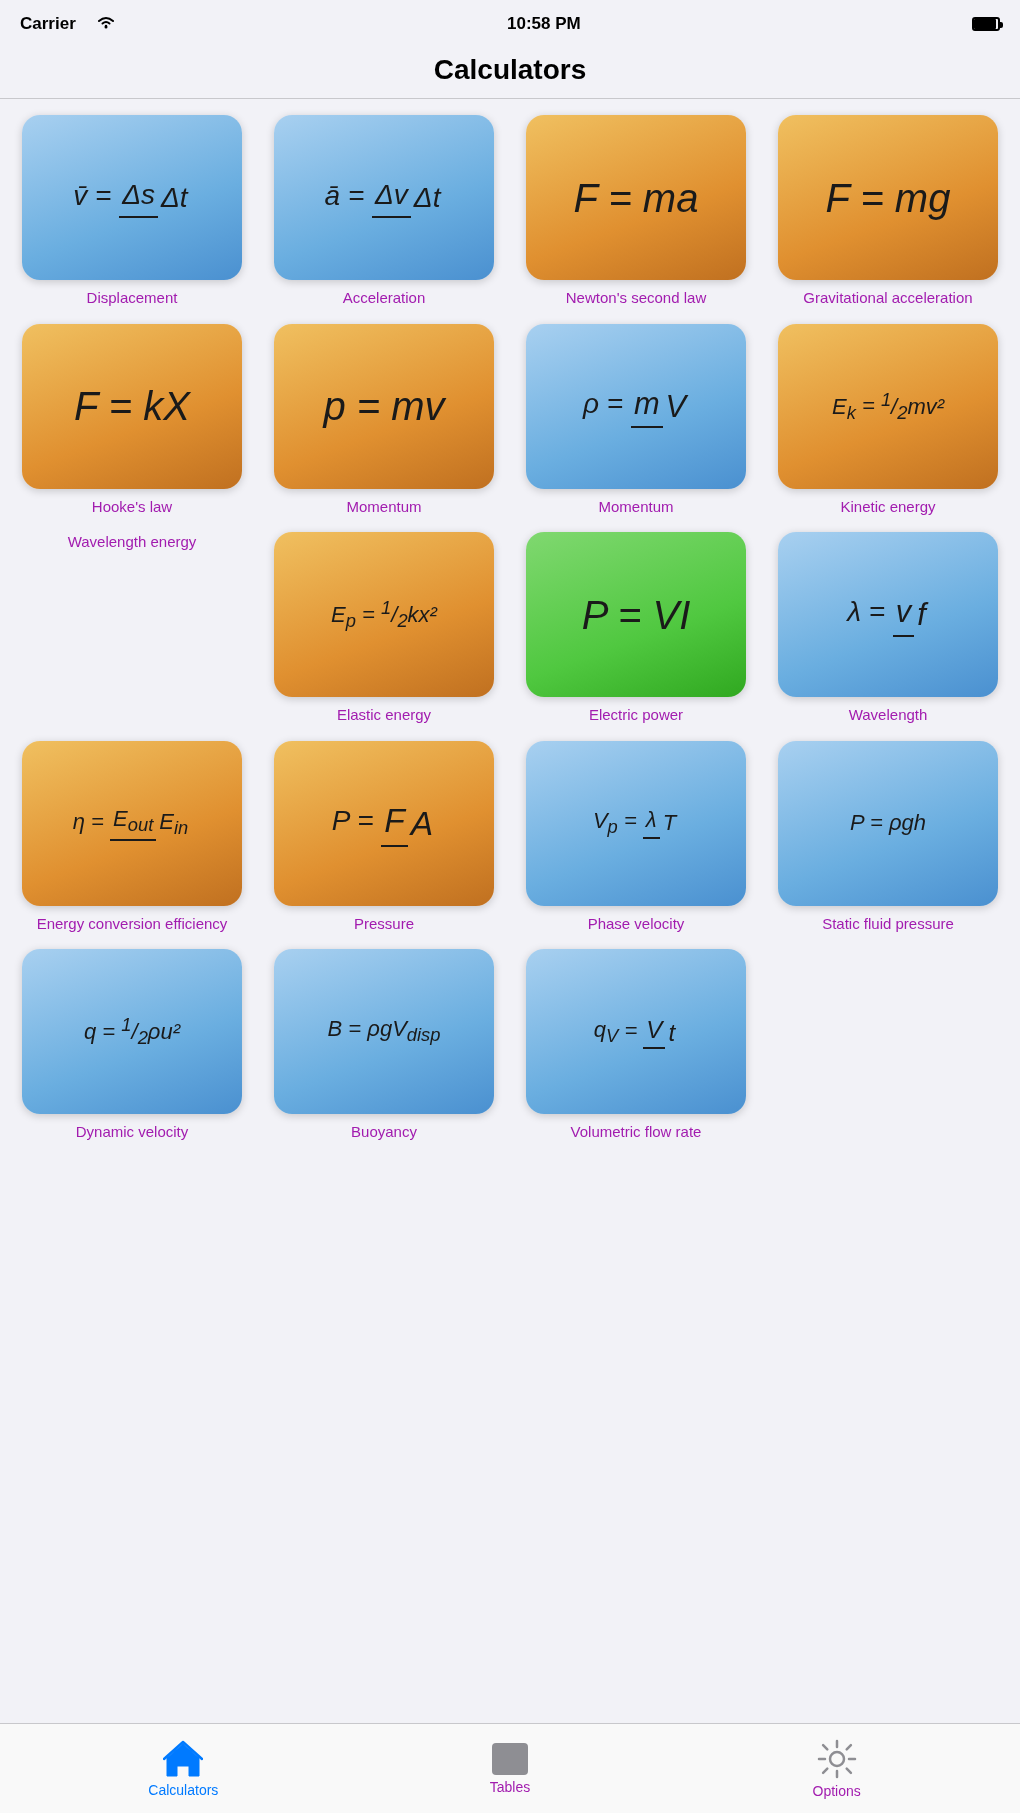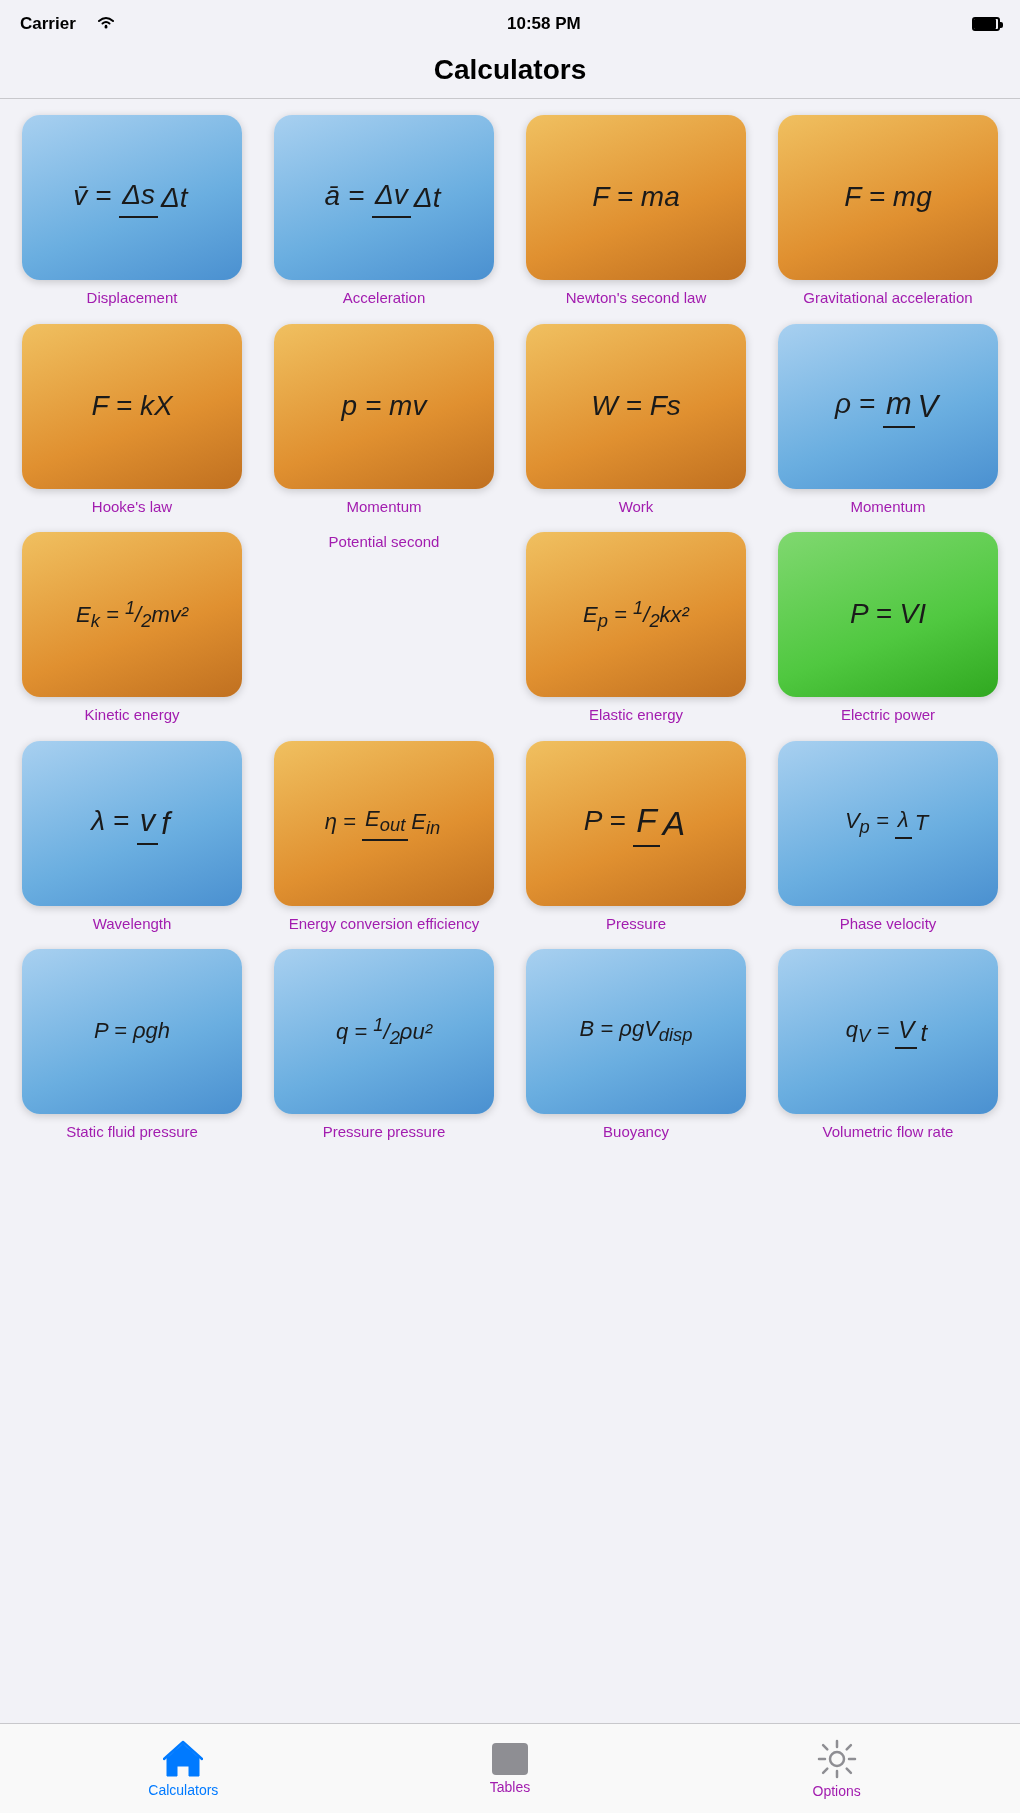--- a/index.html
+++ b/index.html
@@ -119,21 +119,21 @@
     .formula-text {
       font-size: 28px;
       font-style: italic;
       color: #1a1a1a;
       text-align: center;
       padding: 8px;
       line-height: 1.3;
     }
 
     .formula-large {
-      font-size: 28px;
+      font-size: 40px;
     }
 
     .formula-small {
       font-size: 22px;
     }
 
     .calc-label {
       font-size: 15px;
       color: #a21caf;
       text-align: center;
@@ -291,28 +291,20 @@
 
   <div class="calc-item">
     <div class="calc-tile tile-orange">
       <div class="formula-text formula-large">
         <em>p</em> = <em>mv</em>
       </div>
     </div>
     <div class="calc-label">Momentum</div>
   </div>
 
-  <div class="calc-item">
-    <div class="calc-tile tile-orange">
-      <div class="formula-text formula-large">
-        <em>W</em> = <em>Fs</em>
-      </div>
-    </div>
-    <div class="calc-label">Work</div>
-  </div>
 
   <div class="calc-item">
     <div class="calc-tile tile-blue">
       <div class="formula-text">
         <em>ρ</em> = <span class="fraction">
             <span class="num" style="font-size:1.1em"><em>m</em></span>
             <span class="den" style="font-size:1.1em"><em>V</em></span>
           </span>
       </div>
     </div>
@@ -322,21 +314,21 @@
   <div class="calc-item">
     <div class="calc-tile tile-orange">
       <div class="formula-text formula-small">
         <em>E<sub>k</sub></em> = <em><sup>1</sup>/<sub>2</sub>mv²</em>
       </div>
     </div>
     <div class="calc-label">Kinetic energy</div>
   </div>
 
   <div class="calc-item">
-    <div class="calc-label">Potential second</div>
+    <div class="calc-label">Wavelength energy</div>
   </div>
 
   <div class="calc-item">
     <div class="calc-tile tile-orange">
       <div class="formula-text formula-small">
         <em>E<sub>p</sub></em> = <em><sup>1</sup>/<sub>2</sub>kx²</em>
       </div>
     </div>
     <div class="calc-label">Elastic energy</div>
   </div>
@@ -406,21 +398,21 @@
     </div>
     <div class="calc-label">Static fluid pressure</div>
   </div>
 
   <div class="calc-item">
     <div class="calc-tile tile-blue">
       <div class="formula-text formula-small">
         <em>q</em> = <em><sup>1</sup>/<sub>2</sub>ρu²</em>
       </div>
     </div>
-    <div class="calc-label">Pressure pressure</div>
+    <div class="calc-label">Dynamic velocity</div>
   </div>
 
   <div class="calc-item">
     <div class="calc-tile tile-blue">
       <div class="formula-text formula-small">
         <em>B</em> = <em>ρgV<sub>disp</sub></em>
       </div>
     </div>
     <div class="calc-label">Buoyancy</div>
   </div>

